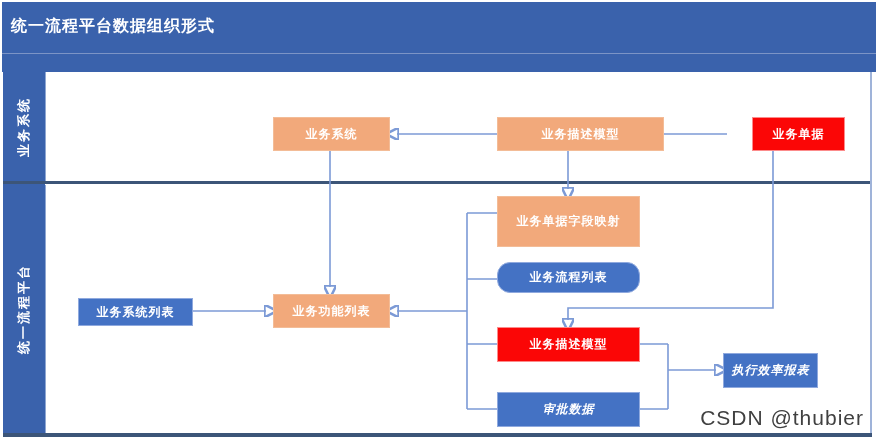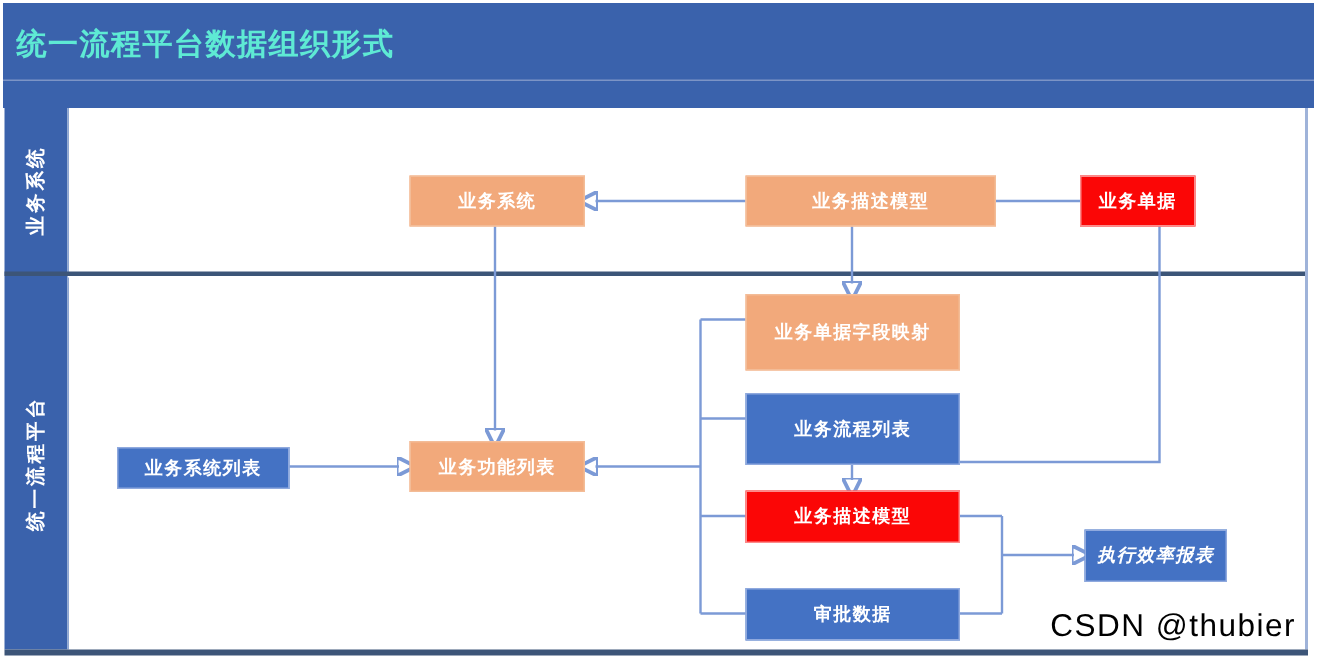--- a/index.html
+++ b/index.html
@@ -3,22 +3,22 @@
 <meta charset="utf-8">
 <style>
   html,body{margin:0;padding:0;}
   body{width:878px;height:441px;overflow:hidden;background:#fff;
        font-family:"Liberation Sans","DejaVu Sans",sans-serif;}
   .sheet{position:relative;width:878px;height:441px;background:#fff;}
 
   
   .titlebar{position:absolute;left:2px;top:2px;width:874px;height:70px;
             background:var(--header-blue,#3A62AC);}
-  .titlebar .title{position:absolute;left:9px;top:14px;color:#5eead4;
-                   font-size:20px;font-weight:bold;letter-spacing:1px;}
+  .titlebar .title{position:absolute;left:9px;top:14px;color:#ffffff;
+                   font-size:16px;font-weight:bold;letter-spacing:1px;}
   .titlebar .subline{position:absolute;left:0;top:51px;width:100%;height:1px;
                      background:#7C94C6;}
 
   
   .lane-col{position:absolute;left:3px;top:72px;width:42px;height:361px;
             background:var(--header-blue,#3A62AC);}
   .lane-cell{position:absolute;left:0;width:42px;display:flex;
              align-items:center;justify-content:center;
              border-right:1px solid #8FA7D2;}
   .lane-cell.c1{top:0;height:110px;}
@@ -37,35 +37,35 @@
   
   .node{position:absolute;display:flex;align-items:center;justify-content:center;
         color:#fff;font-size:12px;font-weight:600;letter-spacing:1px;
         box-sizing:border-box;text-align:center;}
   .node.orange{background:var(--box-orange,#F2A97B);border:1px solid #F3BC97;}
   .node.blue{background:var(--box-blue,#4472C4);border:1px solid #8FA9DE;}
   .node.red{background:var(--box-red,#FB0606);border:1px solid #FC8B8B;}
 
   .n-business-system   {left:273px;top:117px;width:117px;height:34px;}
   .n-desc-model        {left:497px;top:117px;width:167px;height:34px;}
-  .n-business-doc      {left:720px;top:117px;width:77px; height:34px;}
+  .n-business-doc      {left:752px;top:117px;width:93px; height:34px;}
   .n-field-mapping     {left:497px;top:196px;width:143px;height:51px;}
-  .n-process-list      {left:497px;top:262px;width:143px;height:48px;}
+  .n-process-list      {left:497px;top:262px;width:143px;height:31px;border-radius:13px;}
   .n-doc-data          {left:497px;top:327px;width:143px;height:35px;}
-  .n-approval-data     {left:497px;top:392px;width:143px;height:35px;}
+  .n-approval-data     {left:497px;top:392px;width:143px;height:35px;font-style:italic;}
   .n-system-list       {left:78px; top:298px;width:115px;height:28px;}
   .n-function-list     {left:273px;top:294px;width:117px;height:34px;}
   .n-efficiency-report {left:723px;top:353px;width:95px; height:35px;font-style:italic;}
 
   svg.connectors{position:absolute;left:0;top:0;width:878px;height:441px;
                  pointer-events:none;}
   svg.connectors line, svg.connectors path{stroke:var(--line-blue,#7C9AD6);
                  stroke-width:1.6;fill:none;}
 
-  .watermark{position:absolute;right:14px;top:406px;color:#000000;
+  .watermark{position:absolute;right:14px;top:406px;color:#404040;
              font-size:21px;letter-spacing:1px;}
 </style>
 </head>
 <body>
 
 <div class="sheet">
 
   <div class="titlebar">
     <span class="title">统一流程平台数据组织形式</span>
     <div class="subline"></div>

